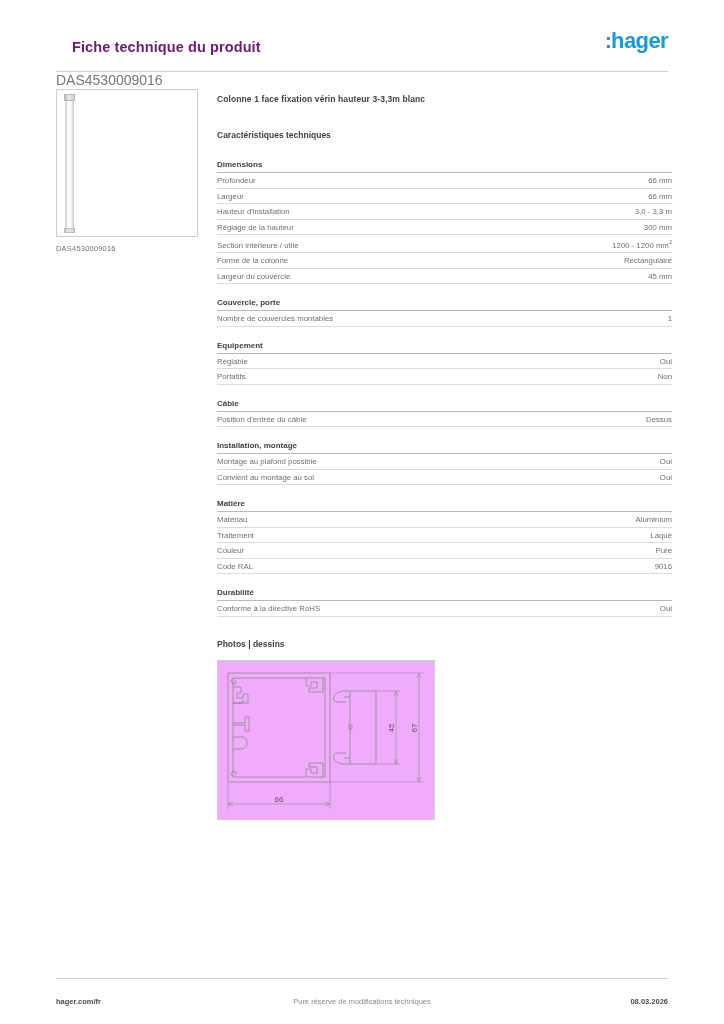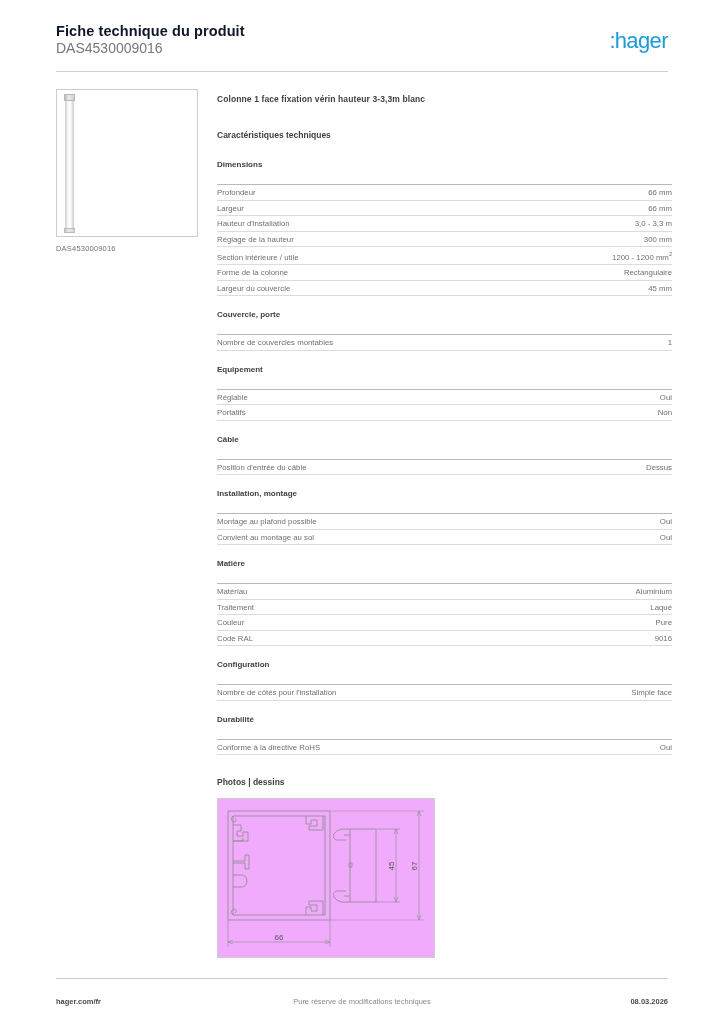--- a/index.html
+++ b/index.html
@@ -27,38 +27,38 @@
   .header {
     position: absolute;
     left: 56px;
     top: 22px;
     width: 612px;
     height: 46px;
   }
   .header-title {
     font-size: 14.5px;
     font-weight: bold;
-    color: #0f172a;
+    color: #701a75;
     letter-spacing: .1px;
     line-height: 18px;
-    margin: 0;
+    margin: 16px;
   }
   .header-subtitle {
     font-size: 14px;
     font-weight: normal;
     color: #777777;
     line-height: 17px;
     margin: 0;
   }
   .logo {
     position: absolute;
     right: 0;
     top: 8px;
     font-size: 22px;
-    font-weight: normal;
+    font-weight: bold;
     color: #1a9ad7;
     letter-spacing: -0.6px;
     line-height: 22px;
   }
   .logo .colon { letter-spacing: -1px; }
 
   .header-rule {
     position: absolute;
     left: 56px;
     top: 71px;
@@ -139,21 +139,21 @@
     font-weight: bold;
     color: #3f3f3f;
     margin: 0 0 20px 0;
   }
 
   .group { margin-bottom: 14px; }
   .group-title {
     font-size: 8px;
     font-weight: bold;
     color: #3f3f3f;
-    padding-bottom: 15px;
+    padding-bottom: 3px;
     border-bottom: 1px solid #b9b9b9;
     margin: 0;
   }
   .row {
     display: flex;
     justify-content: space-between;
     align-items: baseline;
     font-size: 7.8px;
     color: #6f6f6f;
     border-bottom: 1px solid #dcdcdc;
@@ -315,27 +315,20 @@
           <div class="row">
             <span class="label">Couleur</span>
             <span class="value">Pure</span>
           </div>
           <div class="row">
             <span class="label">Code RAL</span>
             <span class="value">9016</span>
           </div>
         </div>
         <div class="group">
-          <div class="group-title">Configuration</div>
-          <div class="row">
-            <span class="label">Nombre de côtés pour l'installation</span>
-            <span class="value">Simple face</span>
-          </div>
-        </div>
-        <div class="group">
           <div class="group-title">Durabilité</div>
           <div class="row">
             <span class="label">Conforme à la directive RoHS</span>
             <span class="value">Oui</span>
           </div>
         </div>
       </div>
 
     <div class="drawing-section">
       <div class="drawing-title">Photos | dessins</div>

